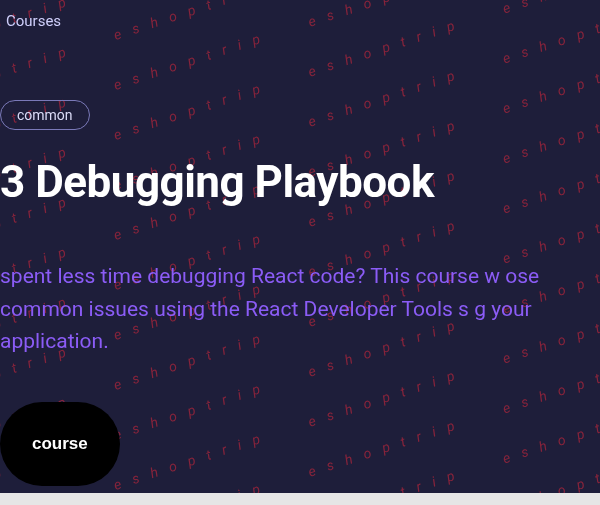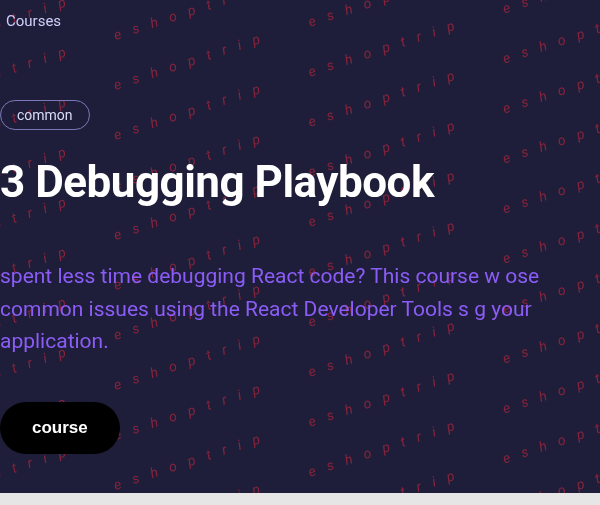--- a/index.html
+++ b/index.html
@@ -80,21 +80,21 @@
       color: #8b5cf6;
       margin-bottom: 44px;
       font-weight: 400;
     }
     .cta-button {
       display: inline-block;
       background-color: #000000;
       color: #ffffff;
       border: none;
       border-radius: 999px;
-      padding: 16px 32px;
+      padding: 32px 32px;
       font-size: 17px;
       font-weight: 700;
       cursor: pointer;
     }
     .bottom-edge {
       position: absolute;
       bottom: 0;
       left: 0;
       width: 100%;
       height: 12px;

